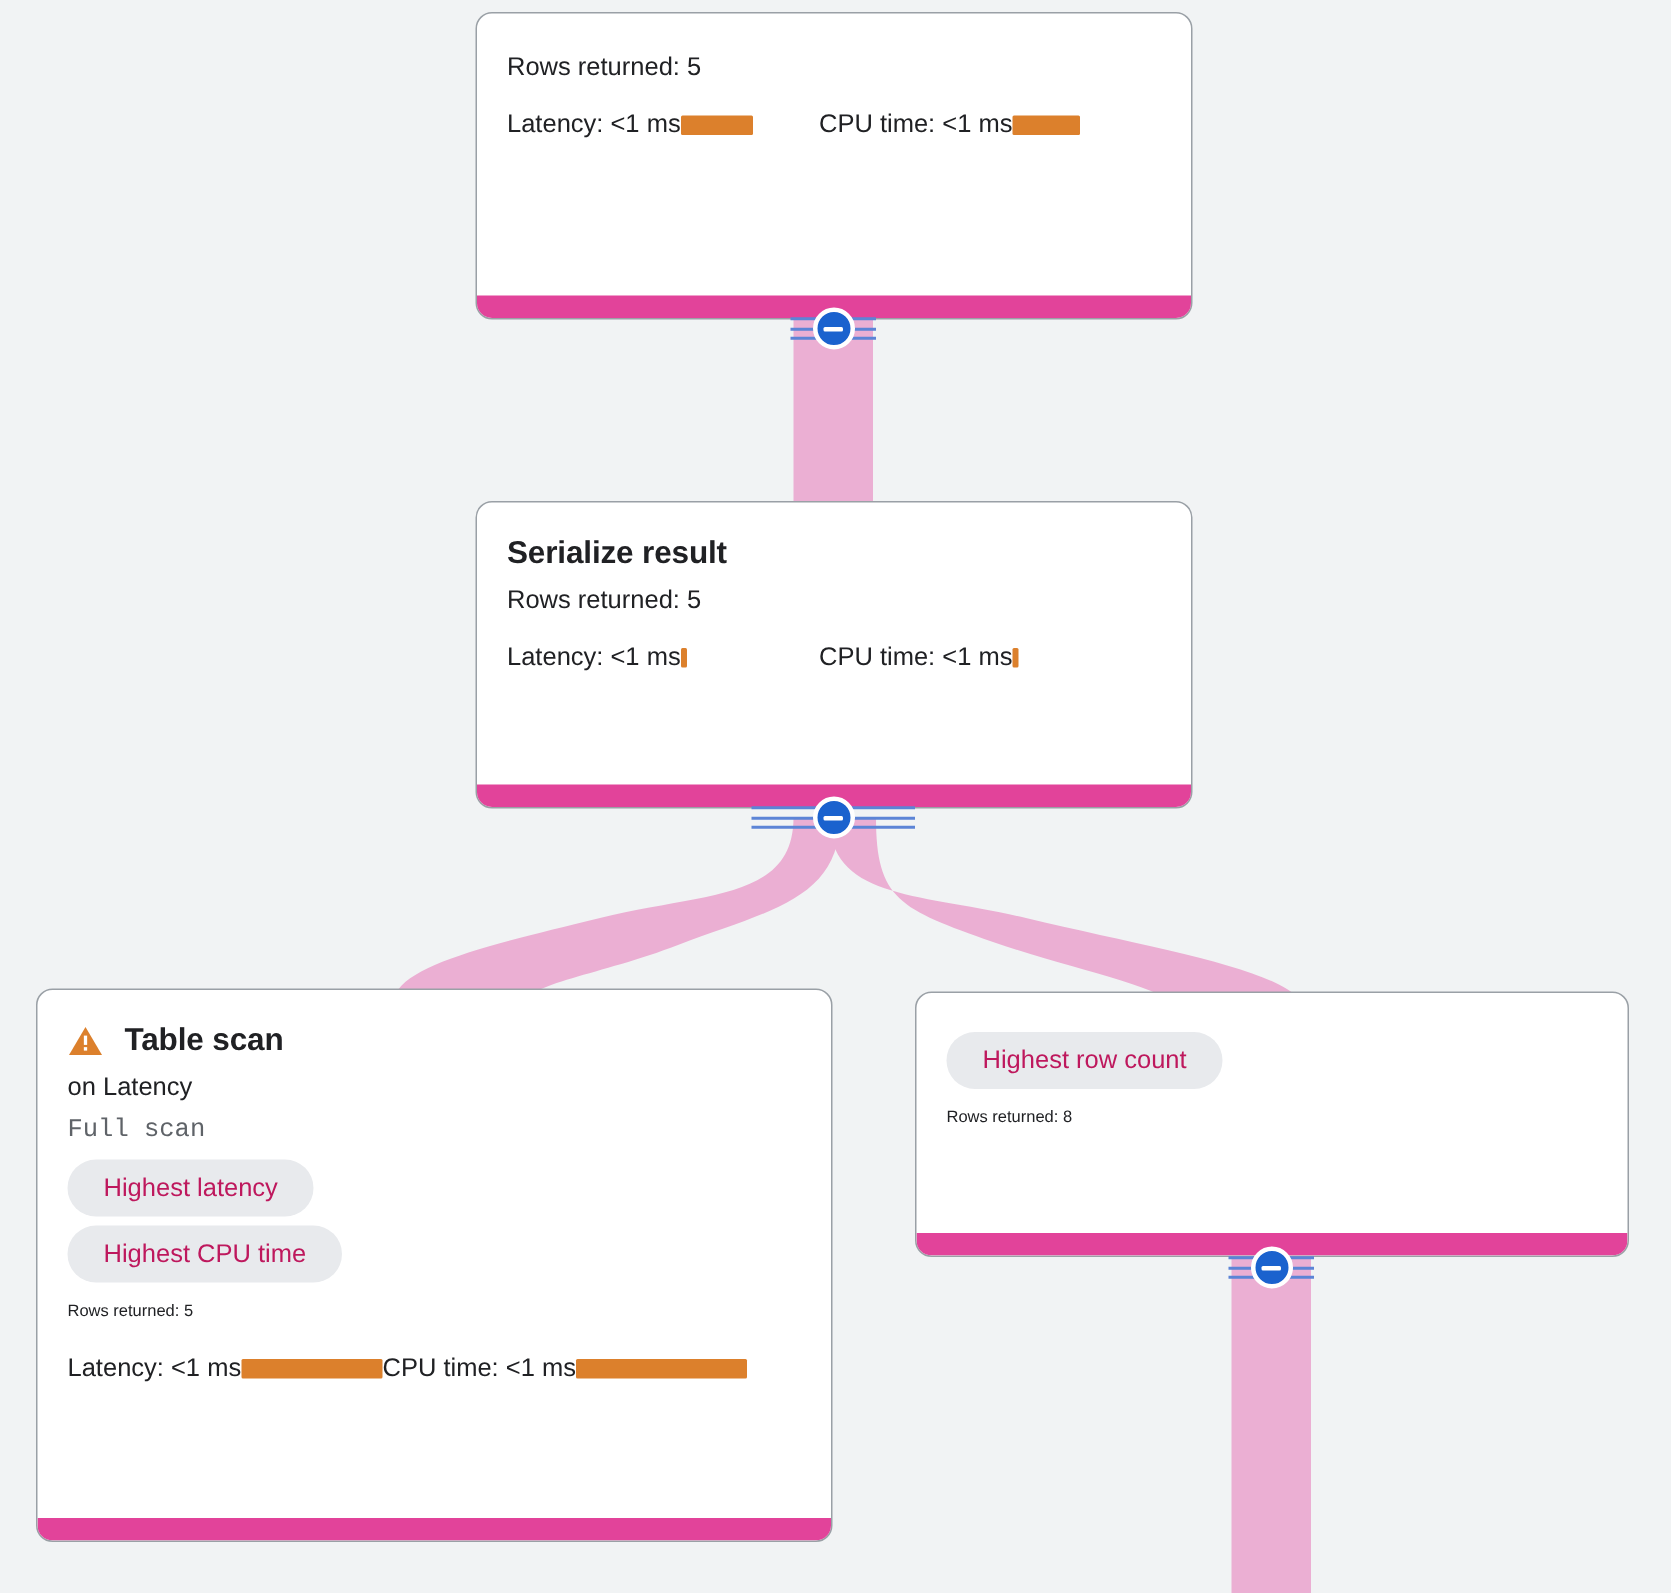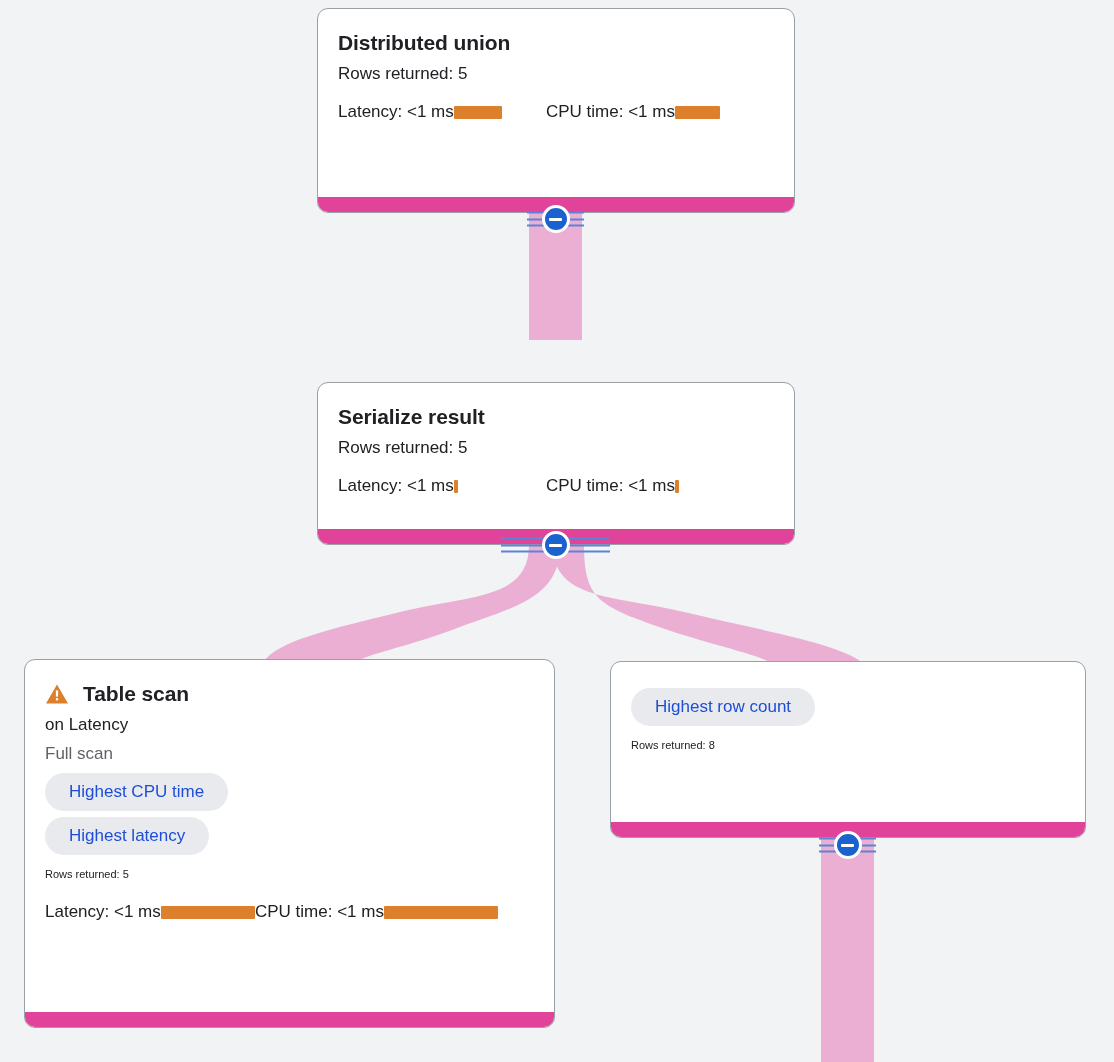--- a/index.html
+++ b/index.html
@@ -73,31 +73,32 @@
     display: block;
   }
   .node-subline {
     font-size: 17px;
     color: #202124;
     line-height: 26px;
     margin-top: 3px;
   }
   .node-subline.muted {
     color: #5F6368;
+    font-family: Liberation Mono, monospace;
   }
   .chip-list {
     margin: 6px 0 4px 0;
     display: flex;
     flex-direction: column;
     align-items: flex-start;
     gap: 6px;
   }
   .chip {
     background: #E8EAED;
-    color: #1d4ed8;
+    color: #be185d;
     font-size: 17px;
     line-height: 20px;
     border-radius: 999px;
     padding: 9px 24px;
     display: inline-block;
     white-space: nowrap;
   }
   .rows-line {
     font-size: 11px;
     color: #202124;
@@ -196,23 +197,20 @@
              L 790,674
              C 772,656 720,648 662,628
              C 600,606 584,600 584,545
              Z"></path>
 
     <rect x="821" y="838" width="53" height="224" fill="#EBAFD3"></rect>
   </svg>
 
   <div class="node-card" style="left:317px; top:8px; width:478px; height:205px;">
     <div class="card-body">
-      <div class="node-title-row">
-        <div class="node-title">Distributed union</div>
-      </div>
       <div class="node-subline">Rows returned: 5</div>
       <div class="metrics-row">
         <div class="metric" style="width:208px;">
           <div class="metric-label">Latency: &lt;1 ms</div>
           <div class="metric-bar" style="width:48px;"></div>
         </div>
         <div class="metric">
           <div class="metric-label">CPU time: &lt;1 ms</div>
           <div class="metric-bar" style="width:45px;"></div>
         </div>
@@ -223,21 +221,21 @@
 
   <div class="collapse-toggle" style="left:527px; top:205px; width:57px; height:28px;">
     <div class="toggle-rails">
       <span></span>
         <span></span>
         <span></span>
     </div>
     <div class="toggle-knob"></div>
   </div>
 
-  <div class="node-card" style="left:317px; top:334px; width:478px; height:163px;margin-top:48px;">
+  <div class="node-card" style="left:317px; top:334px; width:478px; height:205px;">
     <div class="card-body">
       <div class="node-title-row">
         <div class="node-title">Serialize result</div>
       </div>
       <div class="node-subline">Rows returned: 5</div>
       <div class="metrics-row">
         <div class="metric" style="width:208px;">
           <div class="metric-label">Latency: &lt;1 ms</div>
           <div class="metric-bar" style="width:4px;"></div>
         </div>
@@ -265,22 +263,22 @@
         <svg class="warn-icon" viewBox="0 0 24 24">
           <path d="M12 2.6 L23 21.4 L1 21.4 Z" fill="#DC802C"></path>
           <rect x="10.9" y="8.4" width="2.2" height="6.2" fill="#FFFFFF"></rect>
           <rect x="10.9" y="16.1" width="2.2" height="2.3" fill="#FFFFFF"></rect>
         </svg>
         <div class="node-title">Table scan</div>
       </div>
       <div class="node-subline">on Latency</div>
       <div class="node-subline muted">Full scan</div>
       <div class="chip-list">
+        <span class="chip">Highest latency</span>
         <span class="chip">Highest CPU time</span>
-        <span class="chip">Highest latency</span>
       </div>
       <div class="rows-line">Rows returned: 5</div>
       <div class="metrics-row">
         <div class="metric" style="width:210px;">
           <div class="metric-label">Latency: &lt;1 ms</div>
           <div class="metric-bar" style="width:112px;"></div>
         </div>
         <div class="metric">
           <div class="metric-label">CPU time: &lt;1 ms</div>
           <div class="metric-bar" style="width:114px;"></div>

